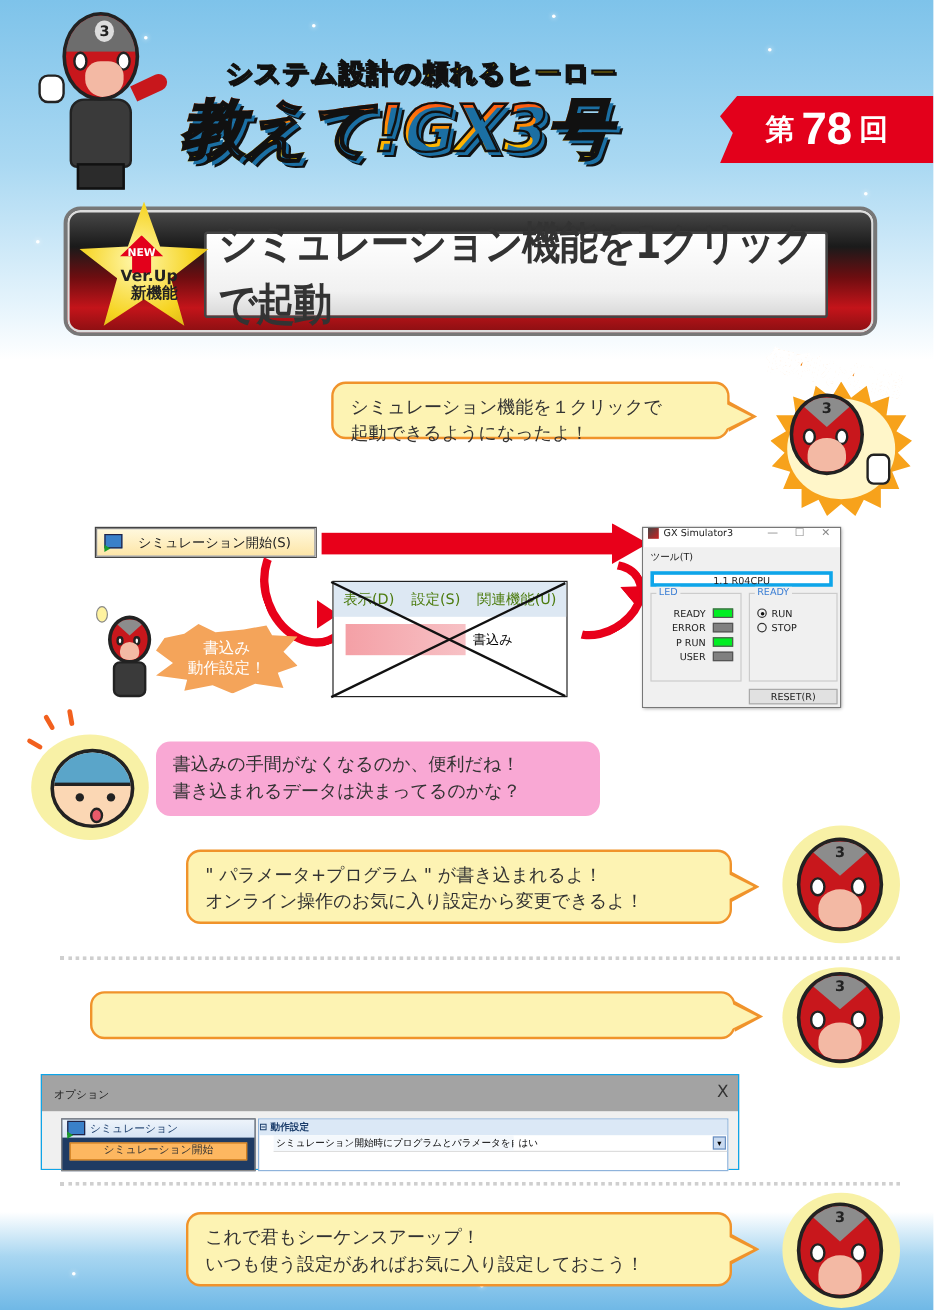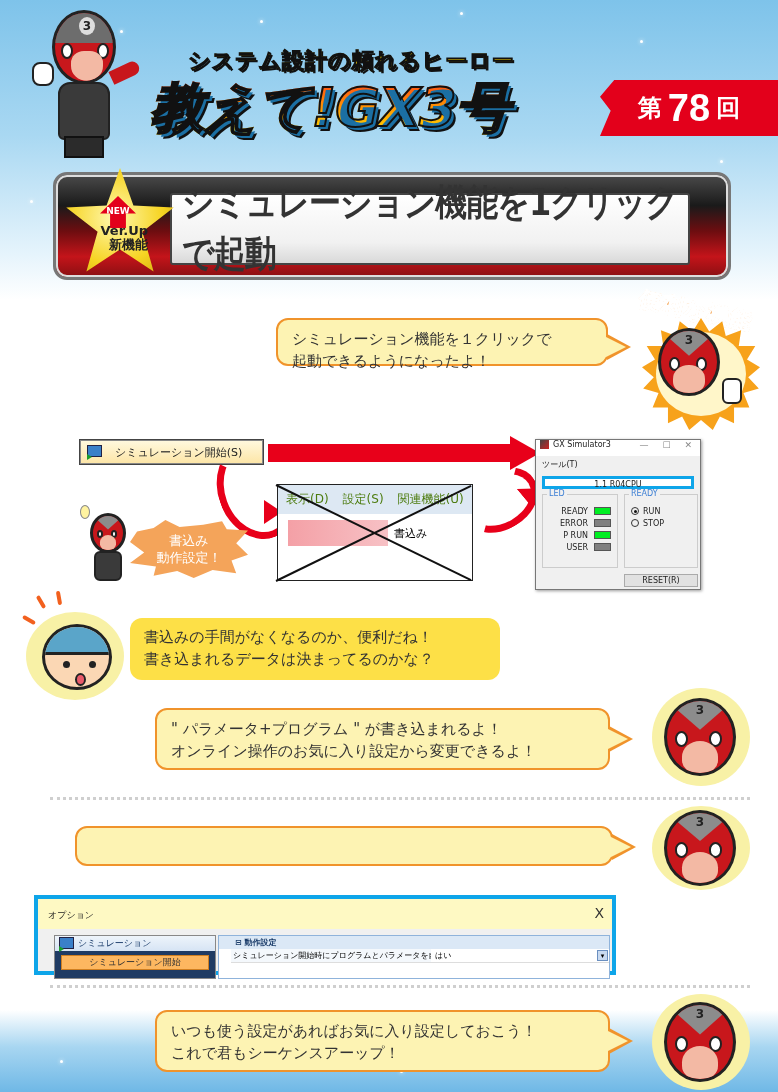--- a/index.html
+++ b/index.html
@@ -30,21 +30,21 @@
 .banner{left:53px;top:172px;width:678px;height:108px;border-radius:14px;background:linear-gradient(180deg,#4a4a4a 0%,#1a1a1a 30%,#6d0d10 55%,#c4141a 80%,#8a0f12 100%);border:3px solid #777;box-shadow:0 0 0 2px #ddd inset}
 .banner-inner{left:170px;top:193px;width:520px;height:72px;background:linear-gradient(180deg,#fff 0%,#f1f1f1 70%,#d9d9d9 100%);border:2px solid #444;border-radius:3px;display:flex;align-items:center;padding-left:10px}
 .banner-text{font:bold 32px "DejaVu Sans",sans-serif;color:#333;letter-spacing:-1px;transform:scaleY(1.15)}
 .star{left:64px;top:168px;width:112px;height:110px;clip-path:polygon(50% 0,62% 34%,98% 36%,70% 58%,80% 94%,50% 74%,20% 94%,30% 58%,2% 36%,38% 34%);background:radial-gradient(circle at 45% 45%,#fff8b0 0%,#f6d422 55%,#c59b06 100%)}
 .star-new{left:100px;top:196px;width:36px;height:32px;background:#e3001b;clip-path:polygon(50% 0,100% 55%,72% 55%,72% 100%,28% 100%,28% 55%,0 55%);color:#fff;font:bold 9px "DejaVu Sans",sans-serif;text-align:center;padding-top:10px}
 .star-ver{left:92px;top:224px;width:56px;text-align:right;font:bold 13px "DejaVu Sans",sans-serif;color:#222;line-height:14px}
 
 .bubble{position:absolute;background:#fdf3b3;border:2px solid #f0932b;border-radius:12px;font:15px "DejaVu Sans",sans-serif;color:#333;line-height:22px;padding:8px 14px}
 .bubble .tail{position:absolute;right:-22px;width:22px;height:22px;background:#fdf3b3;clip-path:polygon(0 0,100% 50%,0 100%)}
 .bubble .tail-b{position:absolute;right:-25px;width:24px;height:26px;background:#f0932b;clip-path:polygon(0 0,100% 50%,0 100%)}
-.gbubble{position:absolute;background:#fde047;border-radius:12px;font:15px "DejaVu Sans",sans-serif;color:#333;line-height:22px;padding:8px 14px}
+.gbubble{position:absolute;background:#f9a8d4;border-radius:12px;font:15px "DejaVu Sans",sans-serif;color:#333;line-height:22px;padding:8px 14px}
 
 .face{position:absolute;border-radius:50%;background:#c8171c;border:3px solid #222;overflow:hidden}
 .face .cap{position:absolute;left:0;top:0;width:100%;height:40%;background:#8c8c8c;clip-path:polygon(0 0,100% 0,50% 100%)}
 .face .n{position:absolute;left:50%;top:2px;transform:translateX(-50%);font:bold 12px "DejaVu Sans",sans-serif;color:#222}
 .face .skin{position:absolute;left:22%;top:55%;width:56%;height:45%;background:#f3b9a4;border-radius:50% 50% 40% 40%}
 .face .e{position:absolute;top:42%;width:20%;height:22%;background:#fff;border:2px solid #222;border-radius:50%}
 .halo{position:absolute;border-radius:50%;background:#f8f1a6}
 .burst{position:absolute;background:#f7a21b;clip-path:polygon(50% 0,57% 12%,68% 3%,71% 16%,84% 11%,82% 25%,96% 25%,89% 37%,100% 44%,90% 53%,99% 63%,86% 67%,91% 80%,78% 80%,78% 94%,66% 88%,60% 100%,50% 91%,40% 100%,34% 88%,22% 94%,22% 80%,9% 80%,14% 67%,1% 63%,10% 53%,0 44%,11% 37%,4% 25%,18% 25%,16% 11%,29% 16%,32% 3%,43% 12%)}
 .burst-in{position:absolute;background:#fff6c9;border-radius:50%}
 .benri{left:638px;top:296px;font:bold 22px "DejaVu Sans",sans-serif;color:#f07a00;-webkit-text-stroke:1px #fff;transform:rotate(12deg);letter-spacing:1px}
@@ -85,29 +85,29 @@
 
 .kid-halo{left:26px;top:612px;width:98px;height:88px}
 .kid{left:42px;top:624px;width:70px;height:66px;border:3px solid #222;border-radius:50%;background:#fbd7b4;overflow:hidden}
 .kid .capk{position:absolute;left:-4px;top:-6px;width:78px;height:34px;background:#5aa5c9;border-bottom:3px solid #222;border-radius:40px 40px 4px 4px}
 .kid .ek{position:absolute;top:34px;width:7px;height:7px;background:#222;border-radius:50%}
 .kid .mk{position:absolute;left:30px;top:46px;width:11px;height:13px;background:#e95a6a;border:2px solid #222;border-radius:50%}
 .tick{position:absolute;height:4px;width:14px;background:#f2601e;border-radius:2px}
 
 .dots{position:absolute;left:50px;width:700px;height:0;border-top:3px dotted #cfcfcf}
 
-.optdlg{left:34px;top:895px;width:582px;height:80px;background:#fef9c3;border:4px solid #0ea5e9}
+.optdlg{left:34px;top:895px;width:582px;height:80px;background:#a3a3a3;border:1px solid #0ea5e9}
 .optdlg .ot{font:9px "DejaVu Sans",sans-serif;padding:10px 10px;color:#222;height:30px}
 .optdlg .xclose{position:absolute;right:8px;top:6px;font:14px "DejaVu Sans",sans-serif;color:#333}
 .optdlg .panel{position:absolute;left:0;top:30px;right:0;bottom:0;background:#f0f0f0}
 .tree{position:absolute;left:16px;top:6px;width:162px;height:44px;background:#1f3b63;border:1px solid #888}
 .tree .th{height:15px;background:linear-gradient(180deg,#eef4fb,#d6e4f4);font:9px "DejaVu Sans",sans-serif;padding-left:4px;display:flex;align-items:center;gap:3px;color:#1a3c6a}
 .tree .sel{margin:4px 6px;height:15px;background:#fdb760;border:1px solid #d07f20;font:9px "DejaVu Sans",sans-serif;text-align:center;line-height:13px;color:#333}
 .grid{position:absolute;left:180px;top:6px;width:392px;height:44px;background:#fff;border:1px solid #8fb3db}
-.grid .gh{height:13px;background:#dbe8f6;font:bold 8px "DejaVu Sans",sans-serif;padding-left:16px;color:#1a3c6a;line-height:13px}
+.grid .gh{height:13px;background:#dbe8f6;font:bold 8px "DejaVu Sans",sans-serif;padding-left:0;color:#1a3c6a;line-height:13px}
 .grid .gr{display:flex;height:14px;border-bottom:1px solid #ddd;font:8px "DejaVu Sans",sans-serif;line-height:13px;margin-left:12px}
 .grid .gr .k{width:200px;padding-left:2px;background:#f4f8fc;white-space:nowrap;overflow:hidden}
 .grid .gr .v{flex:1;padding-left:4px;position:relative}
 .grid .dd{position:absolute;right:1px;top:1px;width:11px;height:11px;background:#c9daf0;border:1px solid #6a8fc0;font-size:7px;text-align:center;line-height:10px}
 </style>
 </head>
 <body>
 
 <div class="abs bg-top"></div>
 <div class="abs bg-bot"></div>
@@ -326,22 +326,22 @@
       </div>
     </div>
   </div>
 </div>
 
 <div class="dots" style="top:985px"></div>
 
 <div class="bubble" style="left:155px;top:1010px;width:455px;height:62px">
   <div class="tail-b" style="top:16px"></div>
   <div class="tail" style="top:18px;right:-20px"></div>
+  <div>これで君もシーケンスアーップ！</div>
   <div>いつも使う設定があればお気に入り設定しておこう！</div>
-  <div>これで君もシーケンスアーップ！</div>
 </div>
 <div class="halo" style="left:652px;top:994px;width:98px;height:96px"></div>
 <div class="face" style="left:664px;top:1002px;width:72px;height:80px">
   <div class="cap"></div>
     <div class="n">3</div>
   <div class="e" style="left:12%"></div>
     <div class="e" style="left:64%"></div>
   <div class="skin"></div>
 </div>
 

